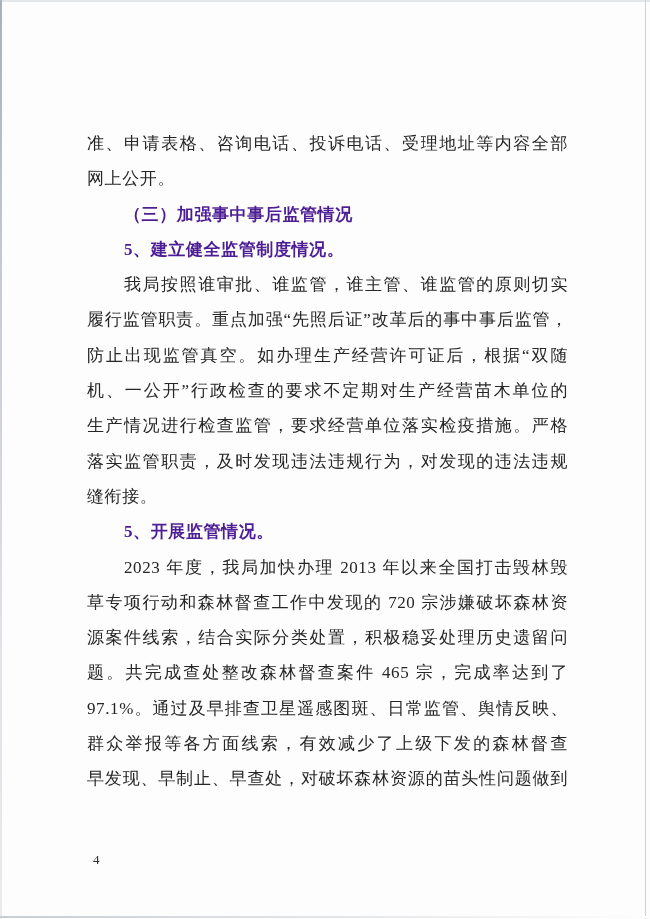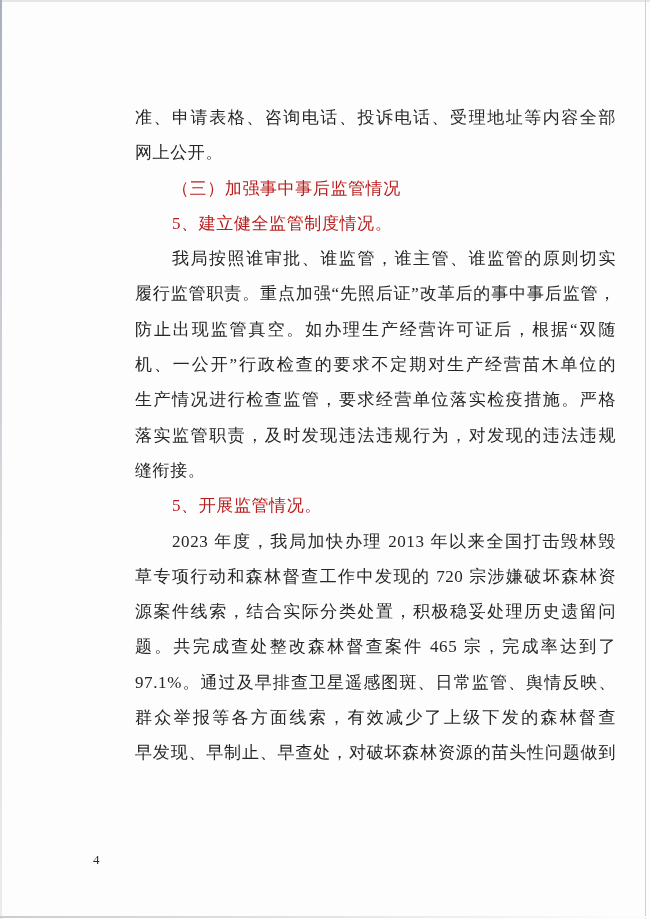--- a/index.html
+++ b/index.html
@@ -31,42 +31,41 @@
     background: #ccd2d7;
   }
   .edge-bottom {
     position: absolute; left: 0; top: 916px; width: 100%; height: 2px;
     background: linear-gradient(90deg, #c9ced3 0%, #dde1e4 40%, #f0f1f3 75%, #fdfdfd 100%);
   }
   
   .content {
     position: absolute;
     left: 87px;
-    top: 100px;
+    top: 126px;
     width: 481px;
-    margin-left: 48px;
   }
   .line {
     font-size: 17px;
     line-height: 35.3px;
     height: 35.3px;
     overflow: hidden;
     text-align: justify;
     letter-spacing: 0.6px;
     white-space: normal;
   }
   .line.fill {
     text-align-last: justify;
   }
   .line.indent {
     text-indent: 37px;
   }
   .line.bold {
-    font-weight: normal;
-    color: #b91c1c;
+    font-weight: bold;
+    color: #4c1d95;
   }
   .page-number {
     position: absolute;
     left: 93px;
     top: 852px;
     font-size: 13px;
     line-height: 16px;
     color: #2c2c2c;
     font-family: "Liberation Serif", "DejaVu Serif", serif;
   }

